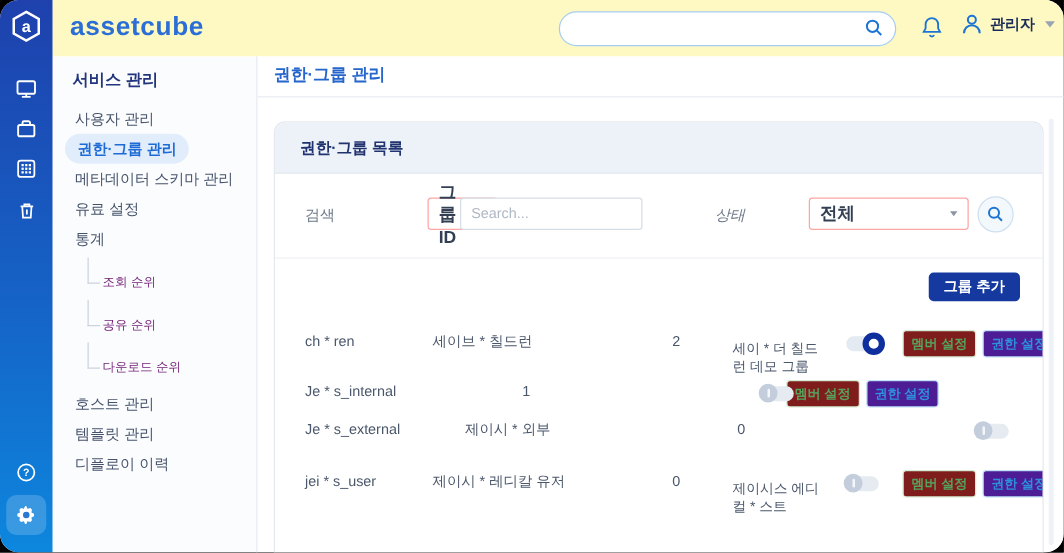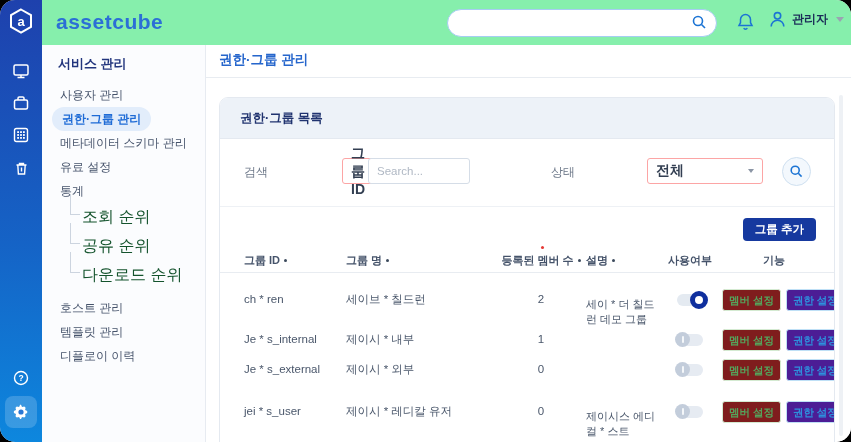--- a/index.html
+++ b/index.html
@@ -7,73 +7,73 @@
   .window{position:relative;width:851px;height:442px;background:#fff;border-radius:15px;overflow:hidden;}
 
   
   .rail{position:absolute;left:0;top:0;width:42px;height:442px;background:linear-gradient(180deg,#1e41ad 0%,#1563c6 55%,#0d87de 100%);z-index:5;}
   .rail .logo-hex{position:absolute;left:7px;top:7px;width:28px;height:28px;}
   .rail-icon{position:absolute;left:0;width:42px;height:26px;display:flex;align-items:center;justify-content:center;cursor:pointer;}
   .rail-icon svg{display:block;}
   .rail-gear{background:rgba(255,255,255,.18);border-radius:8px;left:5px;width:32px;height:32px;}
 
   
-  .topbar{position:absolute;left:42px;top:0;right:0;height:45px;background:#86efac;z-index:4;}
+  .topbar{position:absolute;left:42px;top:0;right:0;height:45px;background:#fef9c3;z-index:4;}
   .brand{position:absolute;left:14px;top:10px;font-size:21px;font-weight:bold;color:#2b6fd6;letter-spacing:.5px;}
   .search-pill{position:absolute;left:405px;top:9px;width:268px;height:26px;border:1.5px solid #a6cdf2;border-radius:15px;background:#fff;}
   .search-pill svg{position:absolute;right:8px;top:4px;}
   .search-pill input{position:absolute;left:12px;top:1px;width:220px;height:22px;border:none;outline:none;font-size:12px;background:transparent;}
   .bell{position:absolute;left:694px;top:12px;cursor:pointer;}
   .usermenu{position:absolute;left:726px;top:10px;display:flex;align-items:center;gap:5px;cursor:pointer;}
   .username{font-size:12px;font-weight:bold;color:#1a2b57;}
   .caret{width:0;height:0;border-left:4px solid transparent;border-right:4px solid transparent;border-top:5px solid #9aa3b2;margin-left:3px;}
 
   
   .sidebar{position:absolute;left:42px;top:45px;width:163px;bottom:0;background:#fbfcfe;border-right:1px solid #e7ebf1;z-index:3;}
   .sb-title{margin:10px 0 10px 16px;font-size:13px;font-weight:bold;color:#22357d;}
   .sb-item{margin:0 10px;padding:5px 8px;font-size:12px;color:#46536b;border-radius:12px;cursor:pointer;line-height:14px;}
   .sb-item.active{background:#e2edfb;color:#1e6bd6;font-weight:bold;display:inline-block;margin-left:10px;padding:5px 10px;}
-  .sb-sub{position:relative;margin:0 10px 0 24px;padding:4px 4px 4px 16px;font-size:16px;color:#14532d;cursor:pointer;}
+  .sb-sub{position:relative;margin:12px 10px 0 24px;padding:4px 4px 4px 16px;font-size:10px;color:#701a75;cursor:pointer;}
   .sb-sub::before{content:"";position:absolute;left:4px;top:-9px;width:9px;height:20px;border-left:1px solid #ccd4df;border-bottom:1px solid #ccd4df;}
 
   
   .content{position:absolute;left:205px;top:45px;right:0;bottom:0;background:#fff;}
   .page-title{position:absolute;left:14px;top:6px;font-size:13.5px;font-weight:bold;color:#2666cc;}
   .title-divider{position:absolute;left:0;top:32px;right:0;height:1px;background:#e8ecf1;}
   .scrollbar{position:absolute;right:8px;top:50px;bottom:6px;width:4px;background:#eef1f5;border-radius:2px;cursor:pointer;}
 
   .card{position:absolute;left:14px;top:52px;width:614px;height:400px;border:1px solid #e4e9f0;border-radius:9px;background:#fff;overflow:hidden;}
   .card-header{height:40px;background:#edf2f8;display:flex;align-items:center;padding-left:20px;border-bottom:1px solid #e4e9f0;}
   .card-title{font-size:12.5px;font-weight:bold;color:#20336f;}
 
   .filters{position:absolute;left:0;top:52px;right:0;height:44px;}
   .flabel{position:absolute;top:14px;font-size:12px;color:#6d7889;}
   .fl-search{left:24px;}
-  .fl-status{left:331px;}
+  .fl-status{left:352px;font-style:italic;}
   .fselect{position:absolute;top:8px;height:26px;border:1px solid #fca5a5;border-radius:3px;background:#fff;display:flex;align-items:center;justify-content:space-between;padding:0 8px;font-size:14px;font-weight:bold;color:#333f52;cursor:pointer;box-sizing:border-box;margin-left:34px;}
   .fs-field{left:88px;width:56px;}
-  .fs-status{left:393px;width:116px;}
+  .fs-status{left:393px;width:128px;}
   .chev{width:0;height:0;border-left:3.5px solid transparent;border-right:3.5px solid transparent;border-top:4.5px solid #8b95a5;margin-left:6px;}
-  .finput{position:absolute;left:148px;top:8px;width:102px;height:26px;border:1px solid #d5dde7;border-radius:3px;font-size:11.5px;padding:0 8px;box-sizing:border-box;outline:none;color:#333f52;}
+  .finput{position:absolute;left:148px;top:8px;width:146px;height:26px;border:1px solid #d5dde7;border-radius:3px;font-size:11.5px;padding:0 8px;box-sizing:border-box;outline:none;color:#333f52;}
   .finput::placeholder{color:#b0b8c4;}
   .fsearch-btn{position:absolute;left:562px;top:7px;width:27px;height:27px;border-radius:50%;border:1px solid #cfe0f0;background:#f3f8fd;display:flex;align-items:center;justify-content:center;cursor:pointer;}
   .filters-divider{position:absolute;left:0;top:108px;right:0;height:1px;background:#eef1f5;}
 
   .add-btn{position:absolute;right:18px;top:120px;height:23px;padding:0 12px;background:#16399f;color:#fff;font-size:11.5px;font-weight:bold;border:none;border-radius:4px;display:flex;align-items:center;cursor:pointer;}
 
   .tablewrap{position:absolute;left:0;top:150px;right:0;bottom:0;}
   .trow{display:grid;grid-template-columns:102px 150px 90px 72px 64px 1fr;padding:0 8px 0 24px;align-items:center;}
   .thead{height:24px;border-bottom:1px solid #e8ecf1;}
   .th{font-size:11px;font-weight:bold;color:#45536a;cursor:pointer;position:relative;}
   .th.center,.td.center{text-align:center;}
   .th .dot{display:inline-block;width:3px;height:3px;background:#3c4a5d;border-radius:50%;margin-left:4px;vertical-align:2px;}
   .red-dot{position:absolute;top:-7px;left:50%;width:3px;height:3px;background:#e53935;border-radius:50%;}
   .td{font-size:11.5px;color:#4a576b;line-height:1.35;}
   .td.desc{font-size:11px;margin-top:24px;}
-  .r1{height:52px;}.r2{height:30px;}.r3{height:30px;}.r4{height:54px;}.r5{height:52px;}
+  .r1{height:52px;}.r2{height:30px;}.r3{height:30px;gap:26px;}.r4{height:54px;}.r5{height:52px;}
 
   
   .tgl{position:relative;width:26px;height:12px;border-radius:6px;margin:0 auto;cursor:pointer;}
   .tgl-on{background:#e4eaf1;}
   .tgl-on .knob{position:absolute;right:-5px;top:-3px;width:8px;height:8px;background:#fff;border:5px solid #0f2f9e;border-radius:50%;}
   .tgl-off{background:#e6ebf2;}
   .tgl-off .knob{position:absolute;left:-2px;top:-2px;width:15px;height:15px;background:#c3cddb;border-radius:50%;}
   .tgl-off .knob::after{content:"";position:absolute;left:6.5px;top:4px;width:2px;height:7px;background:#f4f7fa;border-radius:1px;}
 
   
@@ -210,48 +210,39 @@
             <circle cx="6.2" cy="6.2" r="4"></circle>
               <line x1="9.3" y1="9.3" x2="12.6" y2="12.6"></line>
           </svg>
         </div>
       </div>
       <div class="filters-divider"></div>
 
       <button class="add-btn">그룹 추가</button>
 
       <div class="tablewrap">
-        <div class="trow thead">
-          <div class="th"><span>그룹 ID</span><span class="dot"></span></div>
-          <div class="th"><span>그룹 명</span><span class="dot"></span></div>
-          <div class="th center"><span class="red-dot"></span><span>등록된 멤버 수</span><span class="dot"></span></div>
-          <div class="th"><span>설명</span><span class="dot"></span></div>
-          <div class="th center"><span>사용여부</span></div>
-          <div class="th center"><span>기능</span></div>
-        </div>
 
         <div class="trow r1">
           <div class="td">ch * ren</div>
           <div class="td">세이브 * 칠드런</div>
           <div class="td center">2</div>
           <div class="td desc">세이 * 더 칠드런 데모 그룹</div>
           <div class="td">
               <div class="tgl tgl-on">
                 <div class="knob"></div>
               </div>
             </div>
           <div class="td chips">
             <span class="chip chip-member">멤버 설정</span>
             <span class="chip chip-perm">권한 설정</span>
           </div>
         </div>
 
         <div class="trow r2">
           <div class="td">Je * s_internal</div>
-          <div class="td">제이시 * 내부</div>
           <div class="td center">1</div>
           <div class="td desc"></div>
           <div class="td">
               <div class="tgl tgl-off">
                 <div class="knob"></div>
               </div>
             </div>
           <div class="td chips">
             <span class="chip chip-member">멤버 설정</span>
             <span class="chip chip-perm">권한 설정</span>

